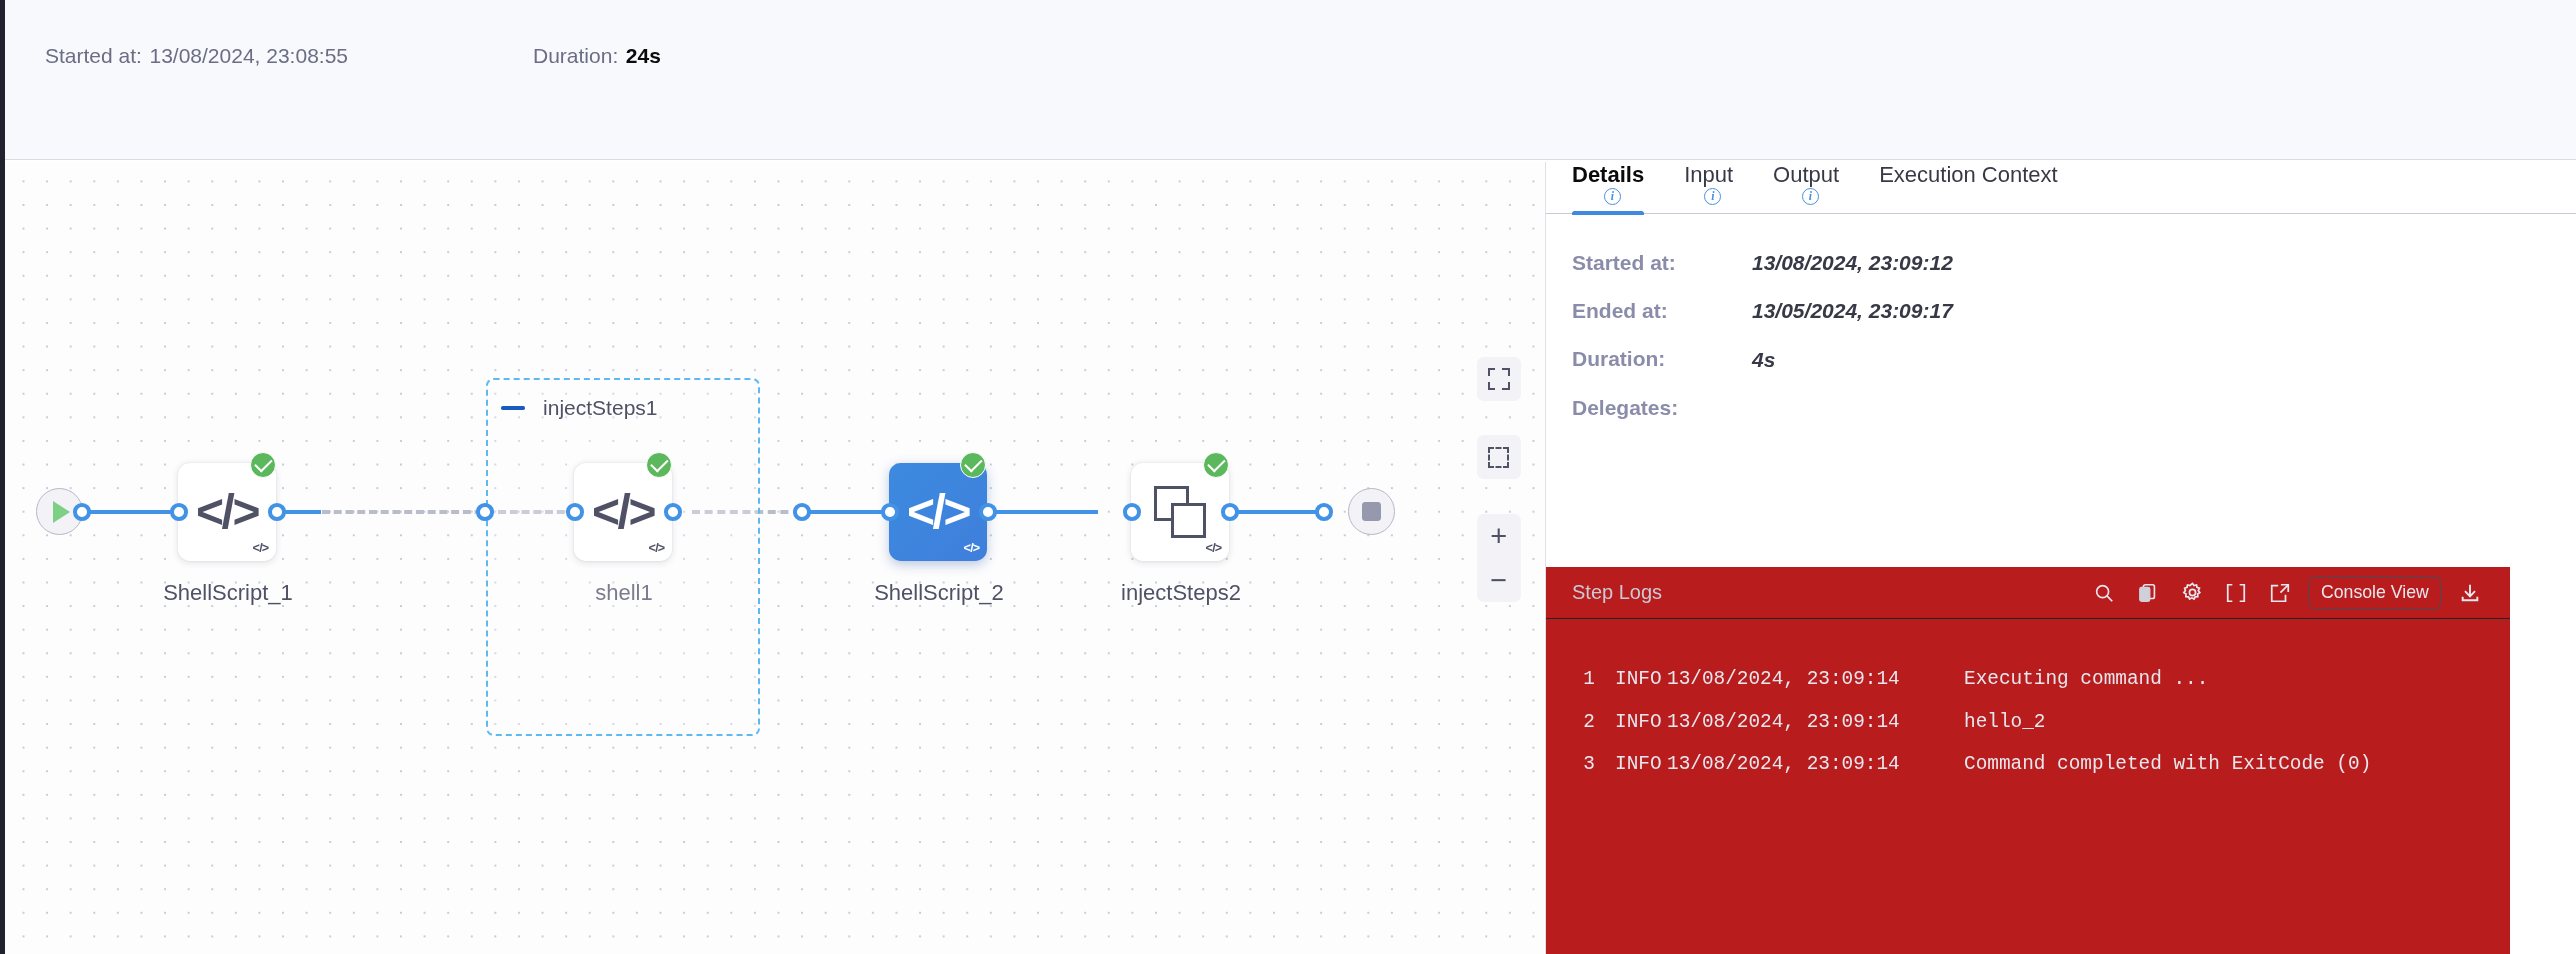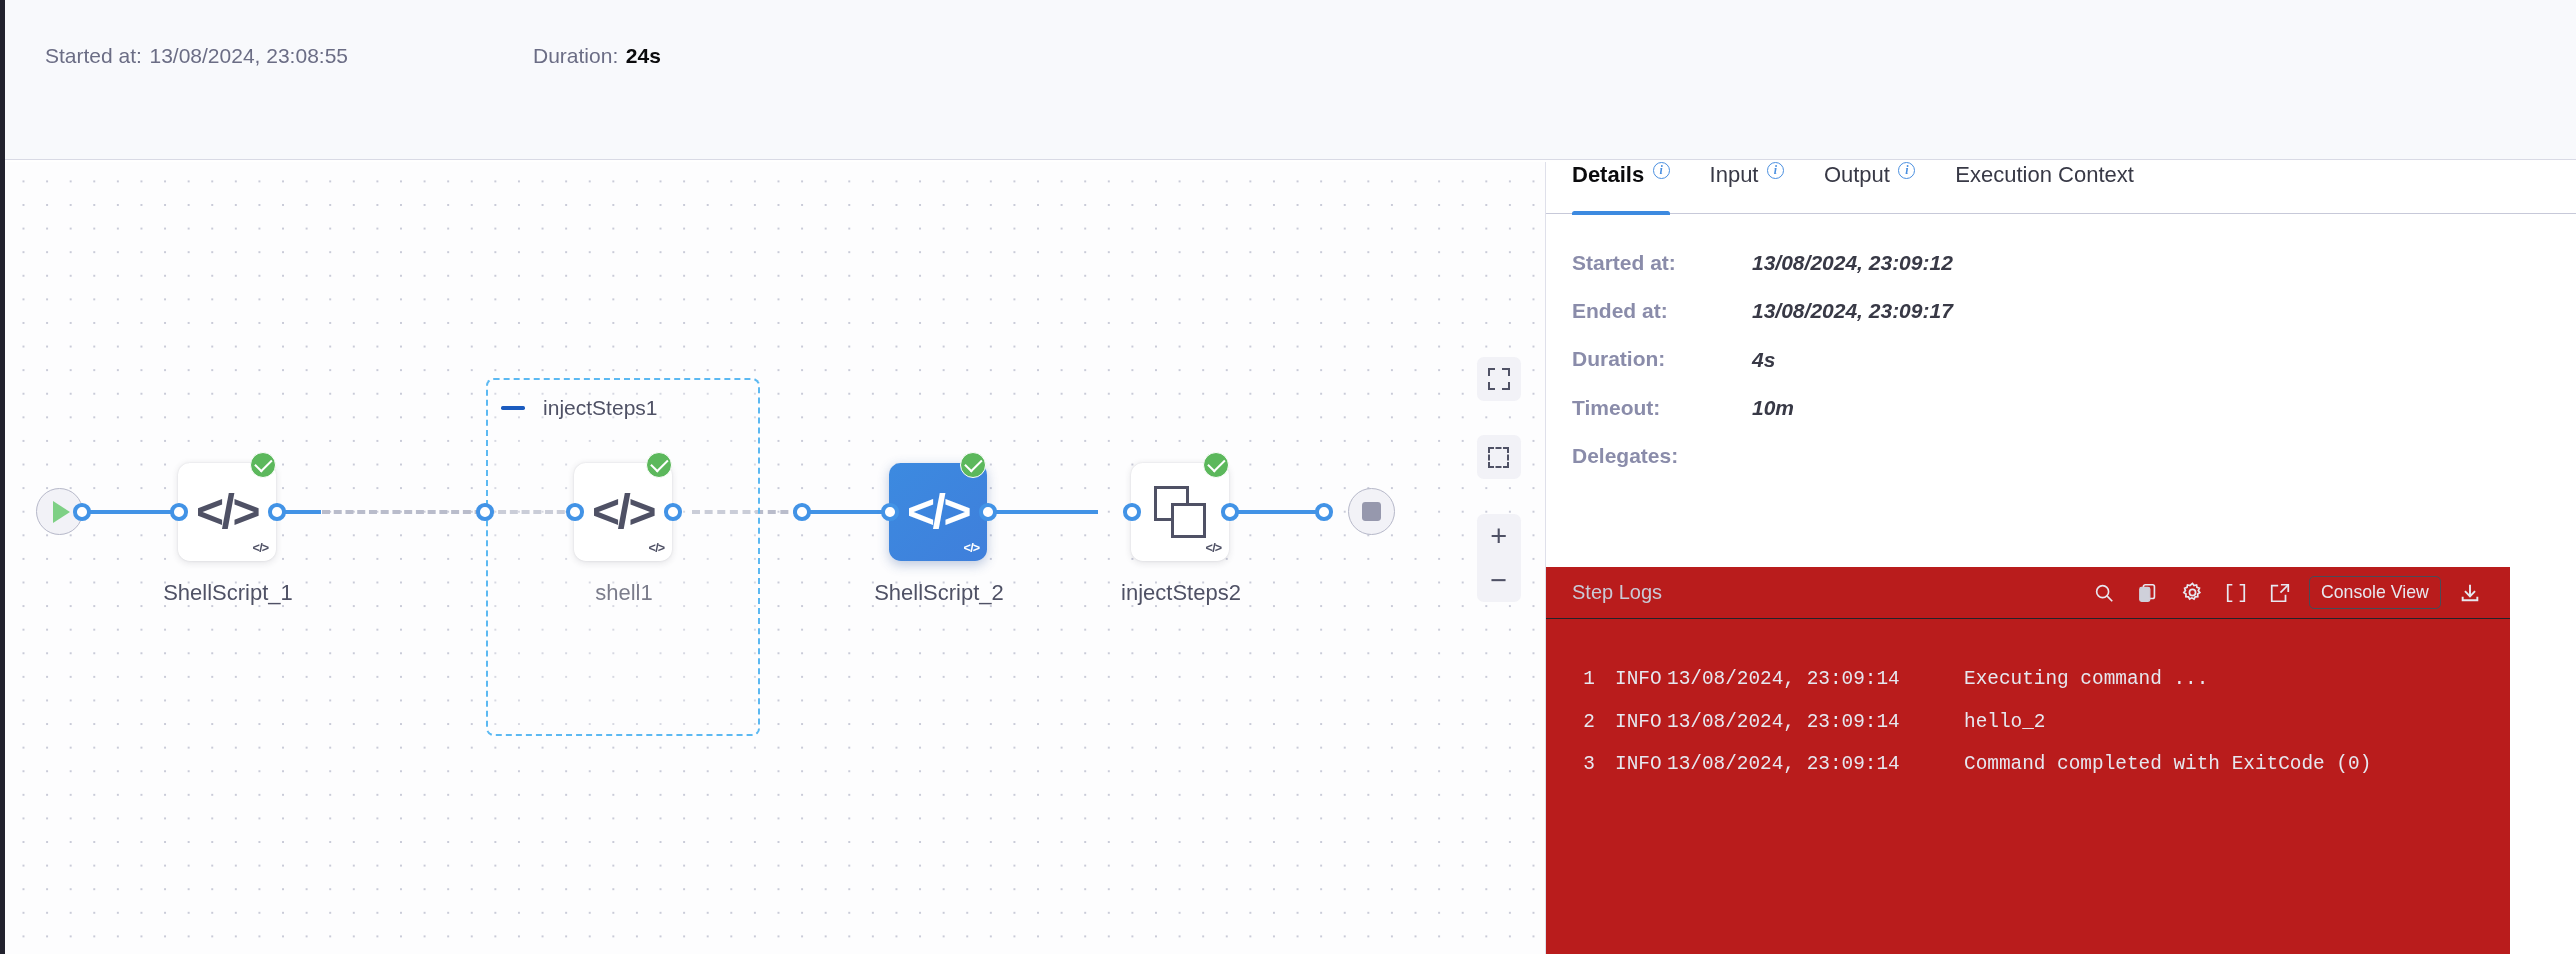--- a/index.html
+++ b/index.html
@@ -268,26 +268,27 @@
   }
 
   .tabs {
     height: 52px;
     display: flex; align-items: center;
     padding-left: 26px;
     border-bottom: 1.7px solid #c7c9d9;
     position: relative;
   }
   .tab {
-    display: flex; 
+    display: flex; align-items: center;
     margin-right: 40px;
     height: 52px;
     font-size: 22px;
     color: #383946;
     position: relative;
+    flex-direction: column;
   }
   .tab.active { font-weight: bold; color: #0b0b0d; }
   .tab.active::after {
     content: "";
     position: absolute;
     left: 0; right: 0; bottom: -1.7px;
     height: 4.2px;
     background: #3d8ae0;
     border-radius: 2.5px 2.5px 0 0;
   }
@@ -519,29 +520,25 @@
         </div>
       </div>
 
       <div class="details">
         <div class="drow">
           <span class="dlabel">Started at:</span>
           <span class="dvalue">13/08/2024, 23:09:12</span>
         </div>
         <div class="drow">
           <span class="dlabel">Ended at:</span>
-          <span class="dvalue">13/08/2024, 23:09:17</span>
+          <span class="dvalue">13/05/2024, 23:09:17</span>
         </div>
         <div class="drow">
           <span class="dlabel">Duration:</span>
           <span class="dvalue">4s</span>
-        </div>
-        <div class="drow">
-          <span class="dlabel">Timeout:</span>
-          <span class="dvalue">10m</span>
         </div>
         <div class="drow">
           <span class="dlabel">Delegates:</span>
         </div>
       </div>
 
       <div class="logs">
         <div class="logs-bar">
           <span class="logs-title">Step Logs</span>
 

